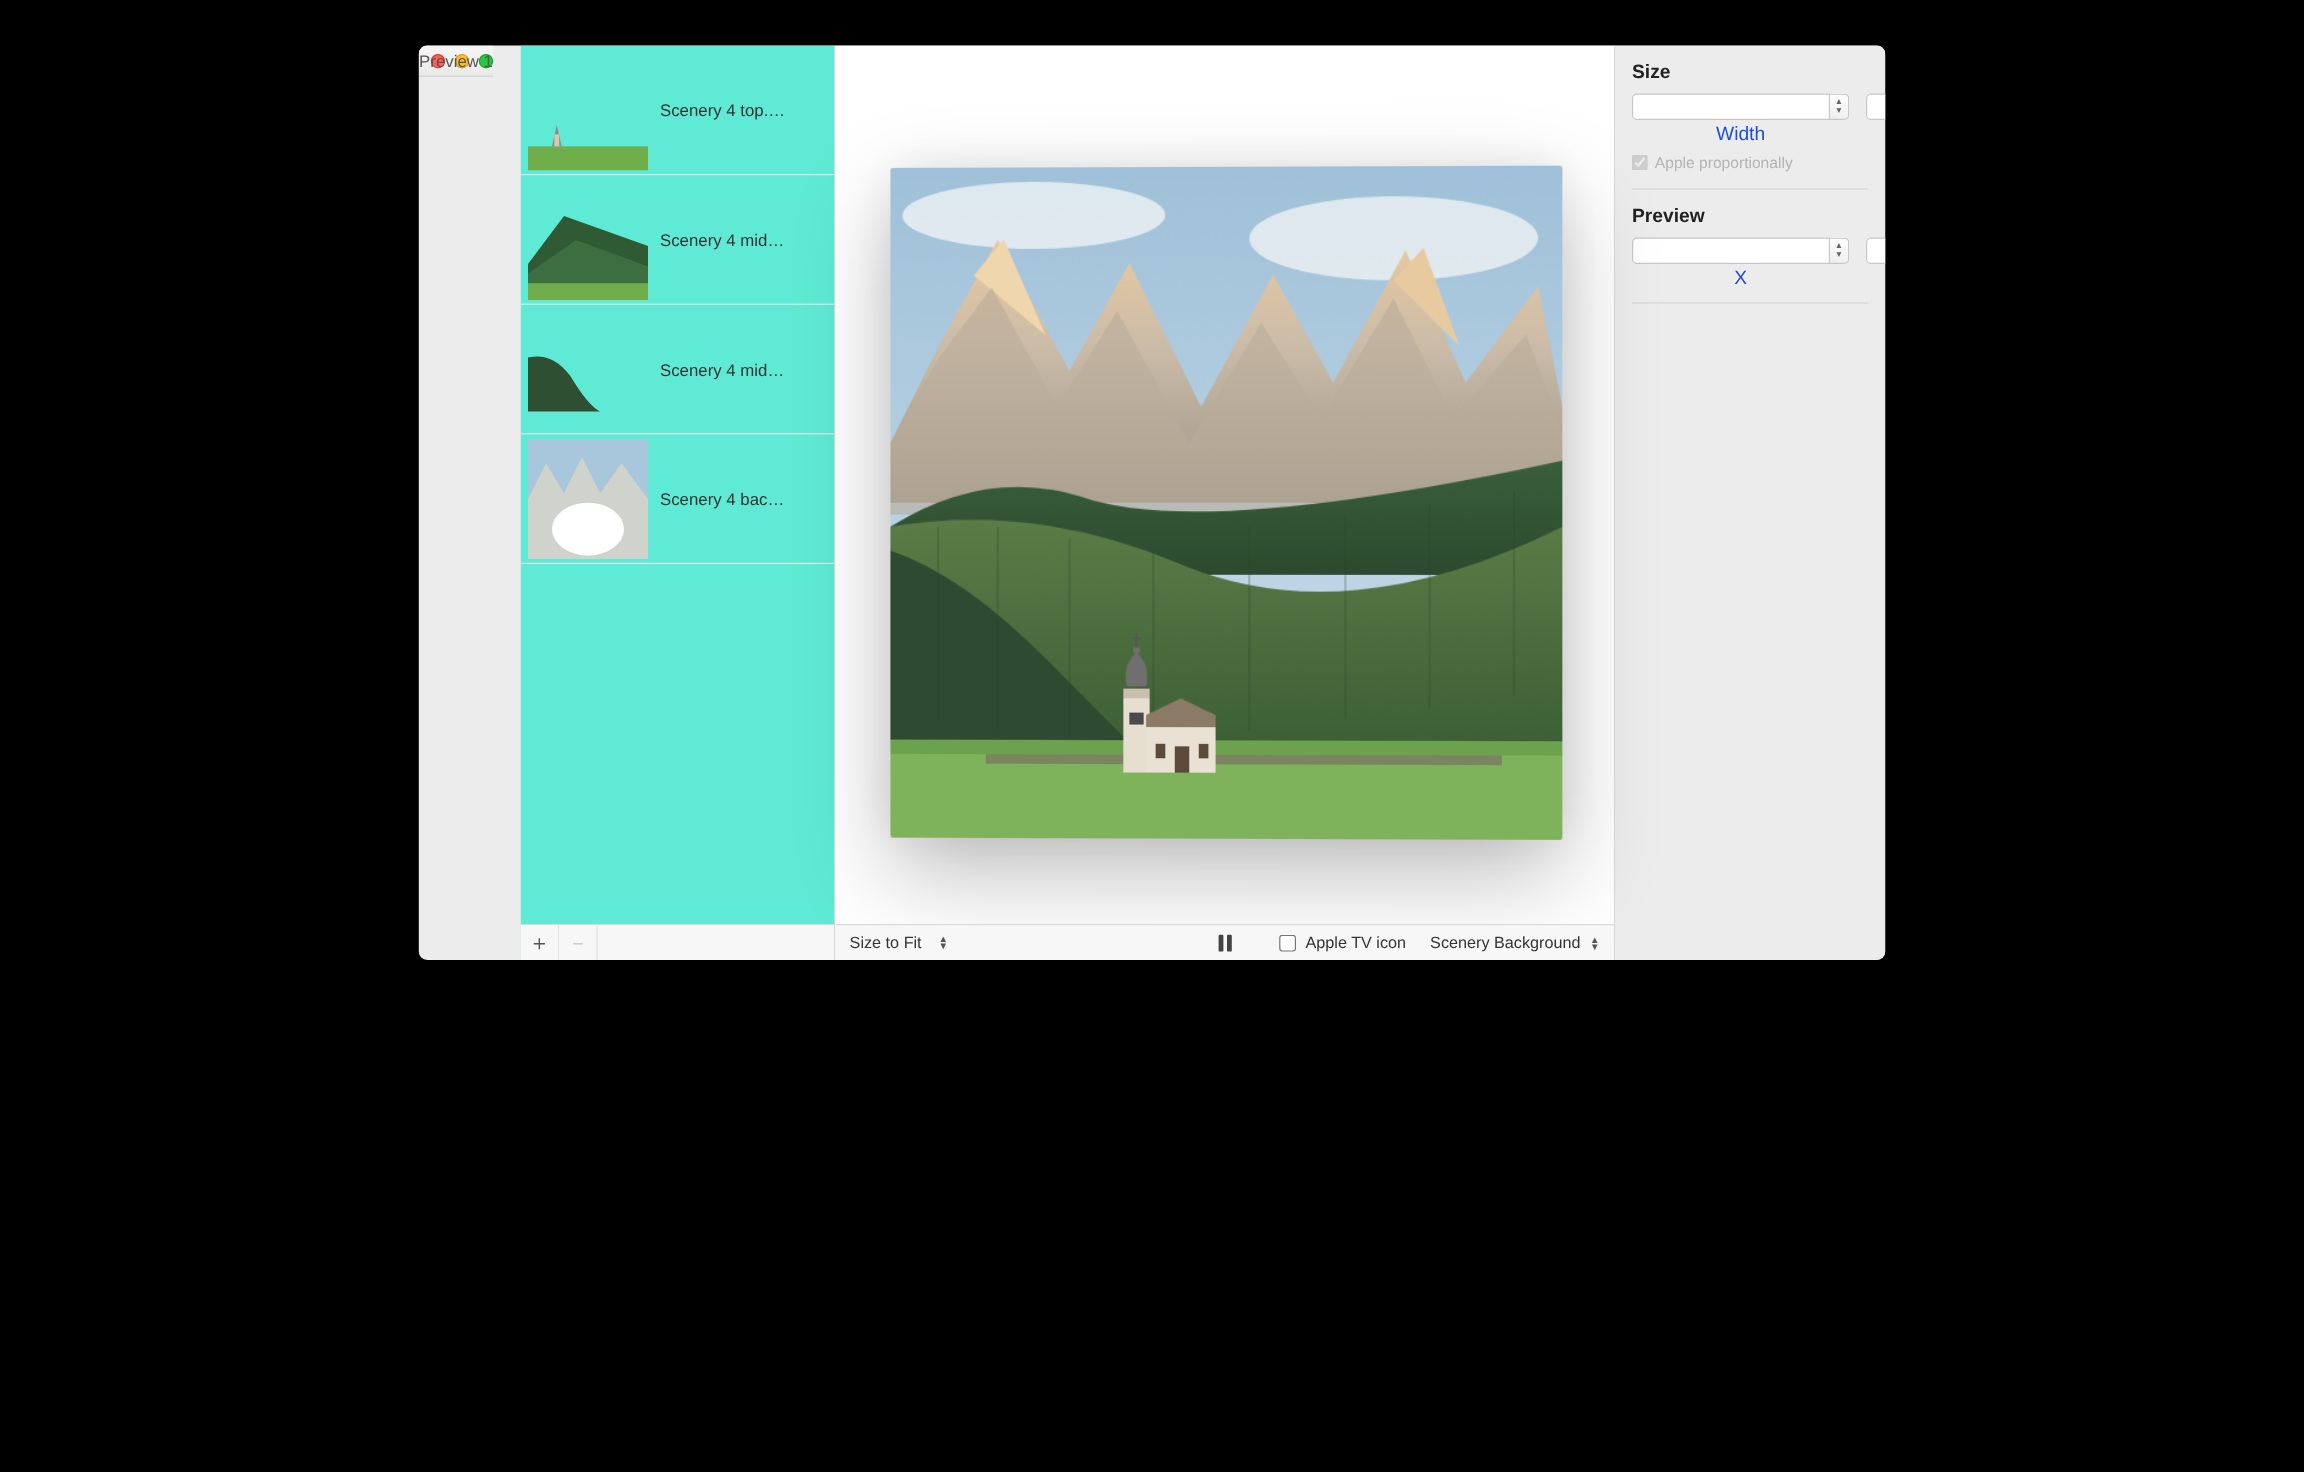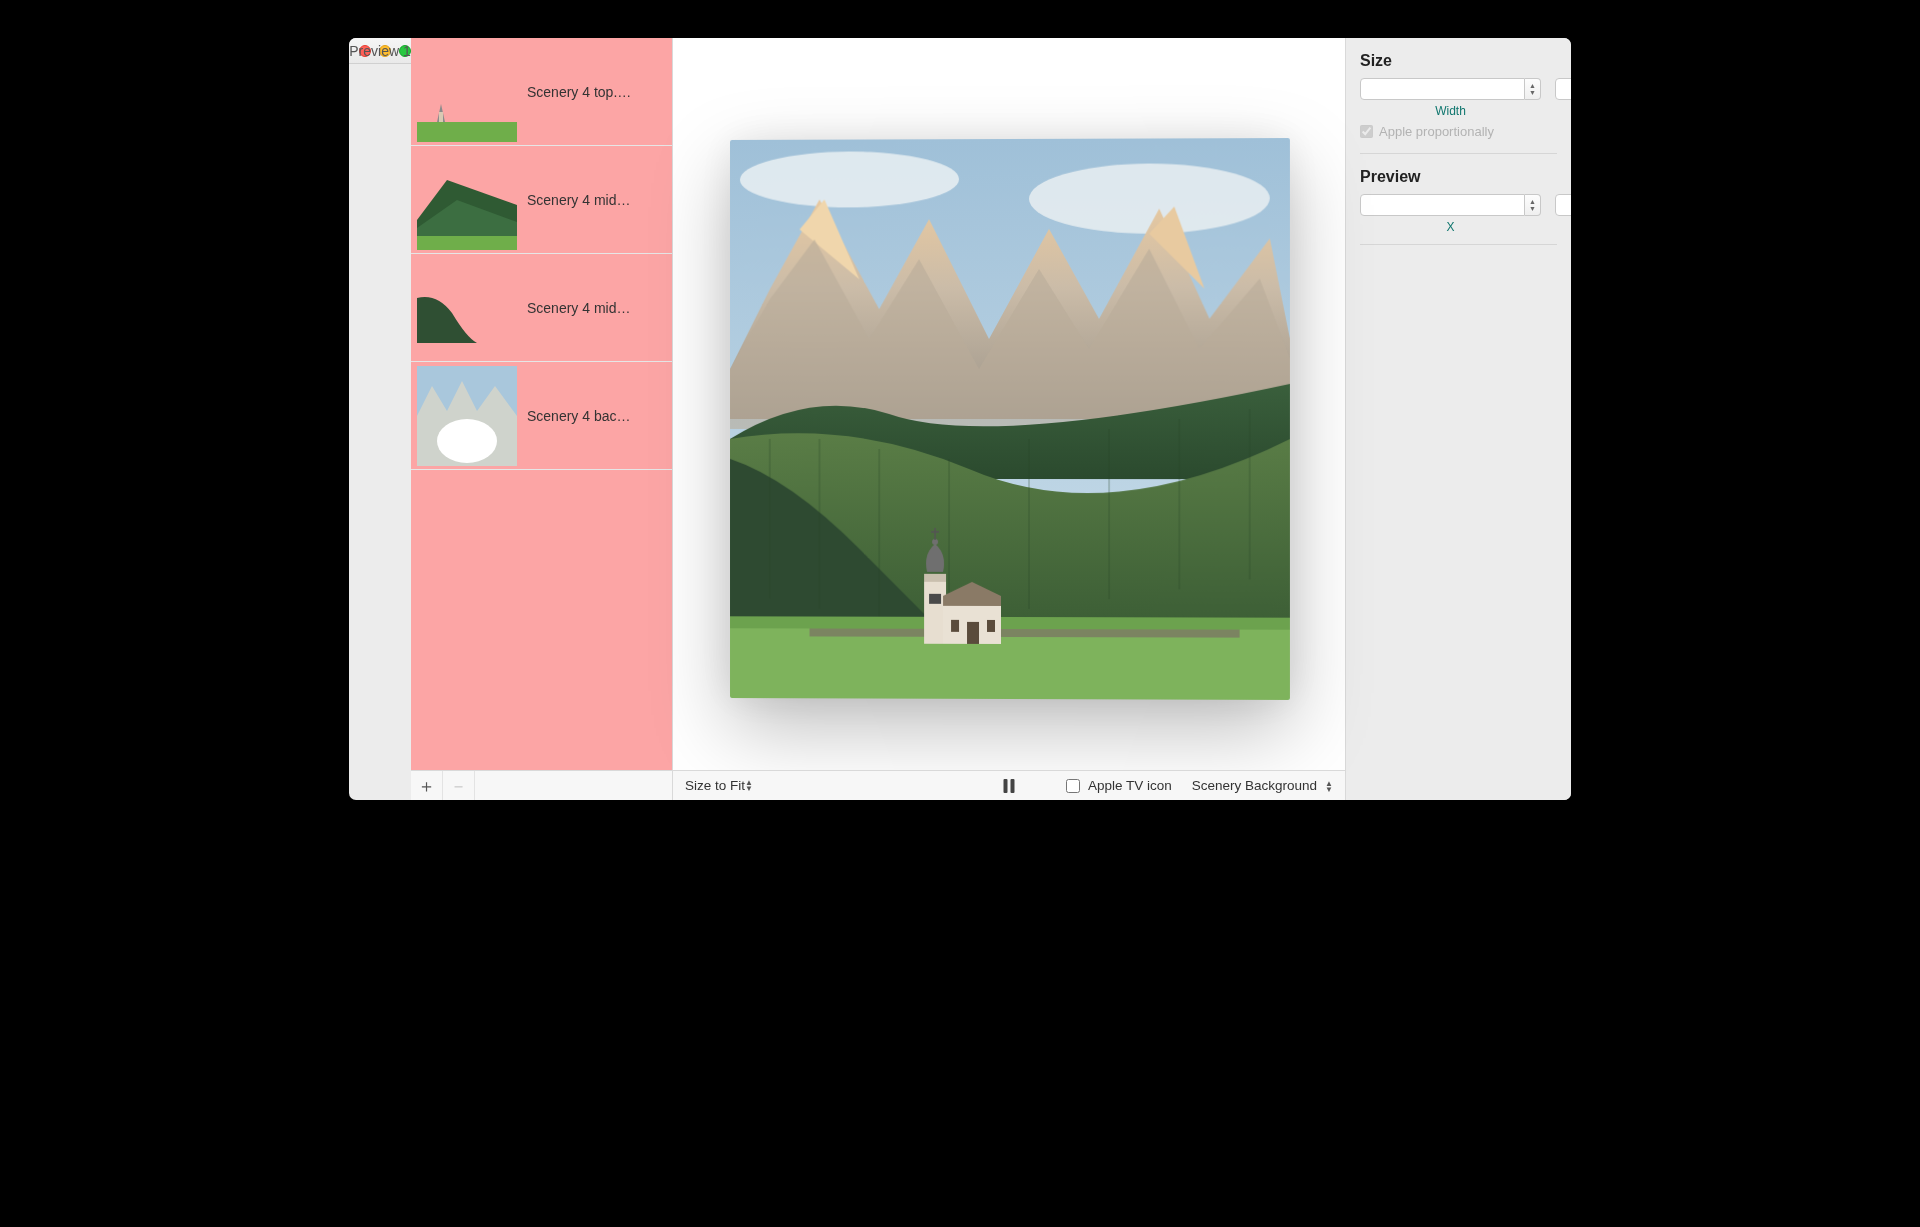--- a/index.html
+++ b/index.html
@@ -50,24 +50,25 @@
     pointer-events: none;
   }
   .body {
     flex: 1;
     display: flex;
     min-height: 0;
   }
   
   .sidebar {
     width: 262px;
-    background: #fca5a5;
+    background: #5eead4;
     border-right: 1px solid #d9d9d9;
     display: flex;
     flex-direction: column;
+    margin-left: 23px;
   }
   .layer-list {
     flex: 1;
     overflow: auto;
   }
   .layer-item {
     display: flex;
     align-items: center;
     height: 108px;
     border-bottom: 1px solid #e6e6e6;
@@ -159,22 +160,22 @@
     border-left: none;
     border-radius: 0 4px 4px 0;
     background: linear-gradient(#fdfdfd,#efefef);
     display: flex;
     flex-direction: column;
     justify-content: center;
     align-items: center;
   }
   .stepper .chev { font-size: 7px; line-height: 7px; color: #666; }
   .field .sub {
-    font-size: 12px;
-    color: #0f766e;
+    font-size: 16px;
+    color: #1d4ed8;
     margin-top: 4px;
   }
   .check-row {
     display: flex;
     align-items: center;
     gap: 6px;
     color: #b3b3b3;
     margin-top: 6px;
     margin-bottom: 14px;
   }
@@ -213,20 +214,21 @@
     background: #f7f7f7;
     display: flex;
     align-items: center;
     padding: 0 12px;
     font-size: 13.5px;
     color: #333;
   }
   .canvas-footer .zoom {
     display: flex;
     align-items: center;
+    gap: 14px;
   }
   .canvas-footer .up-down {
     display: flex;
     flex-direction: column;
     line-height: 6px;
     font-size: 8px;
     color: #555;
   }
   .canvas-footer .center {
     position: absolute;

